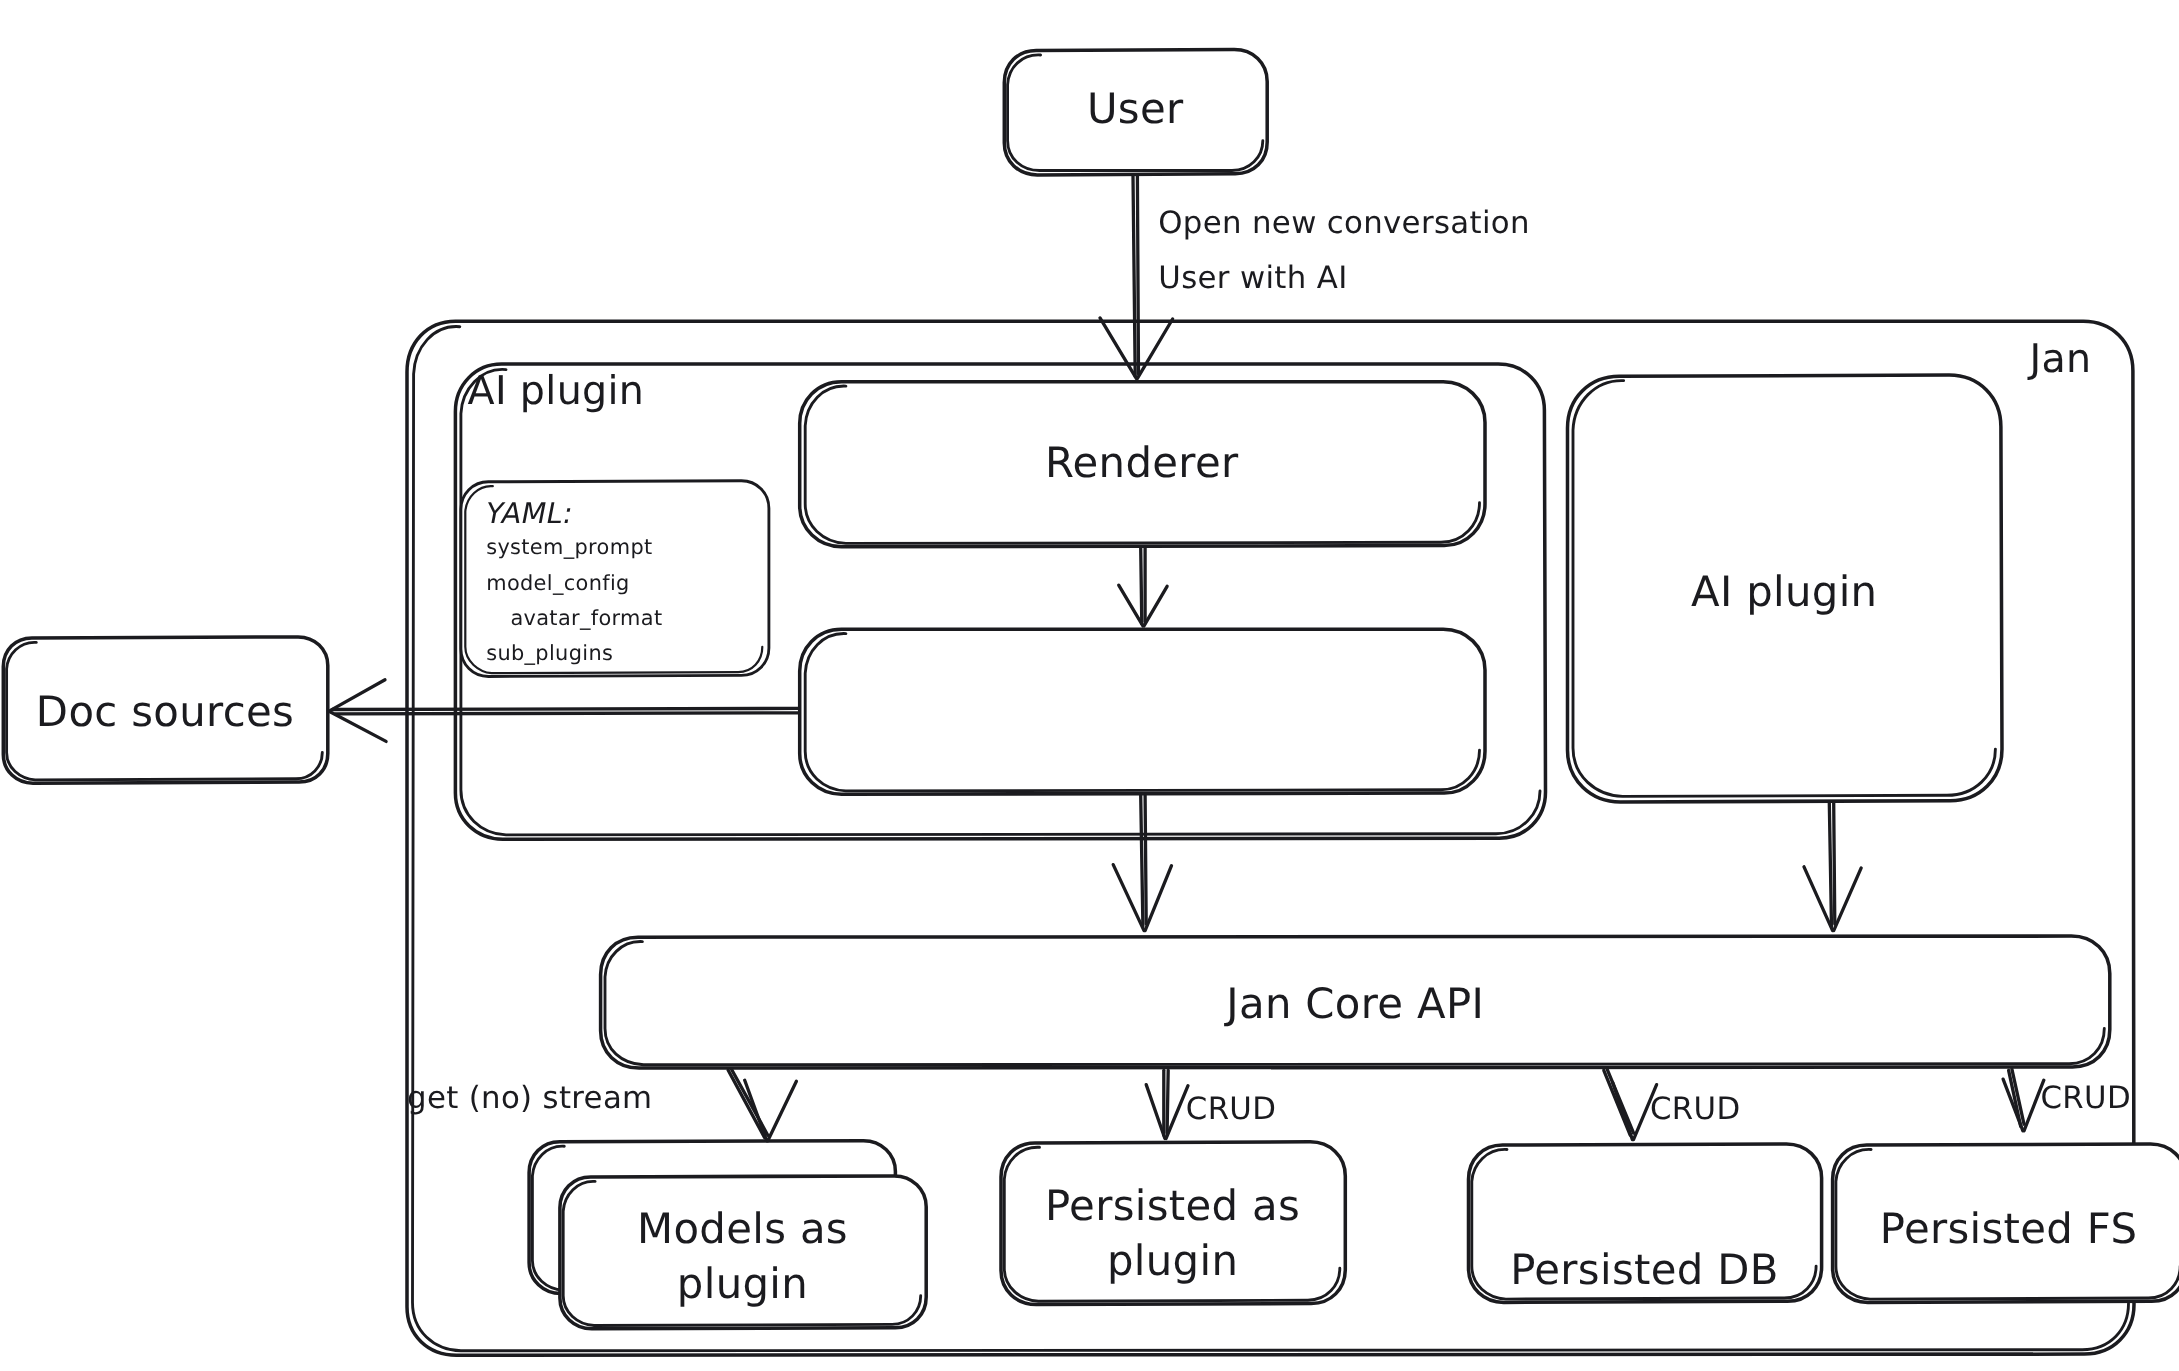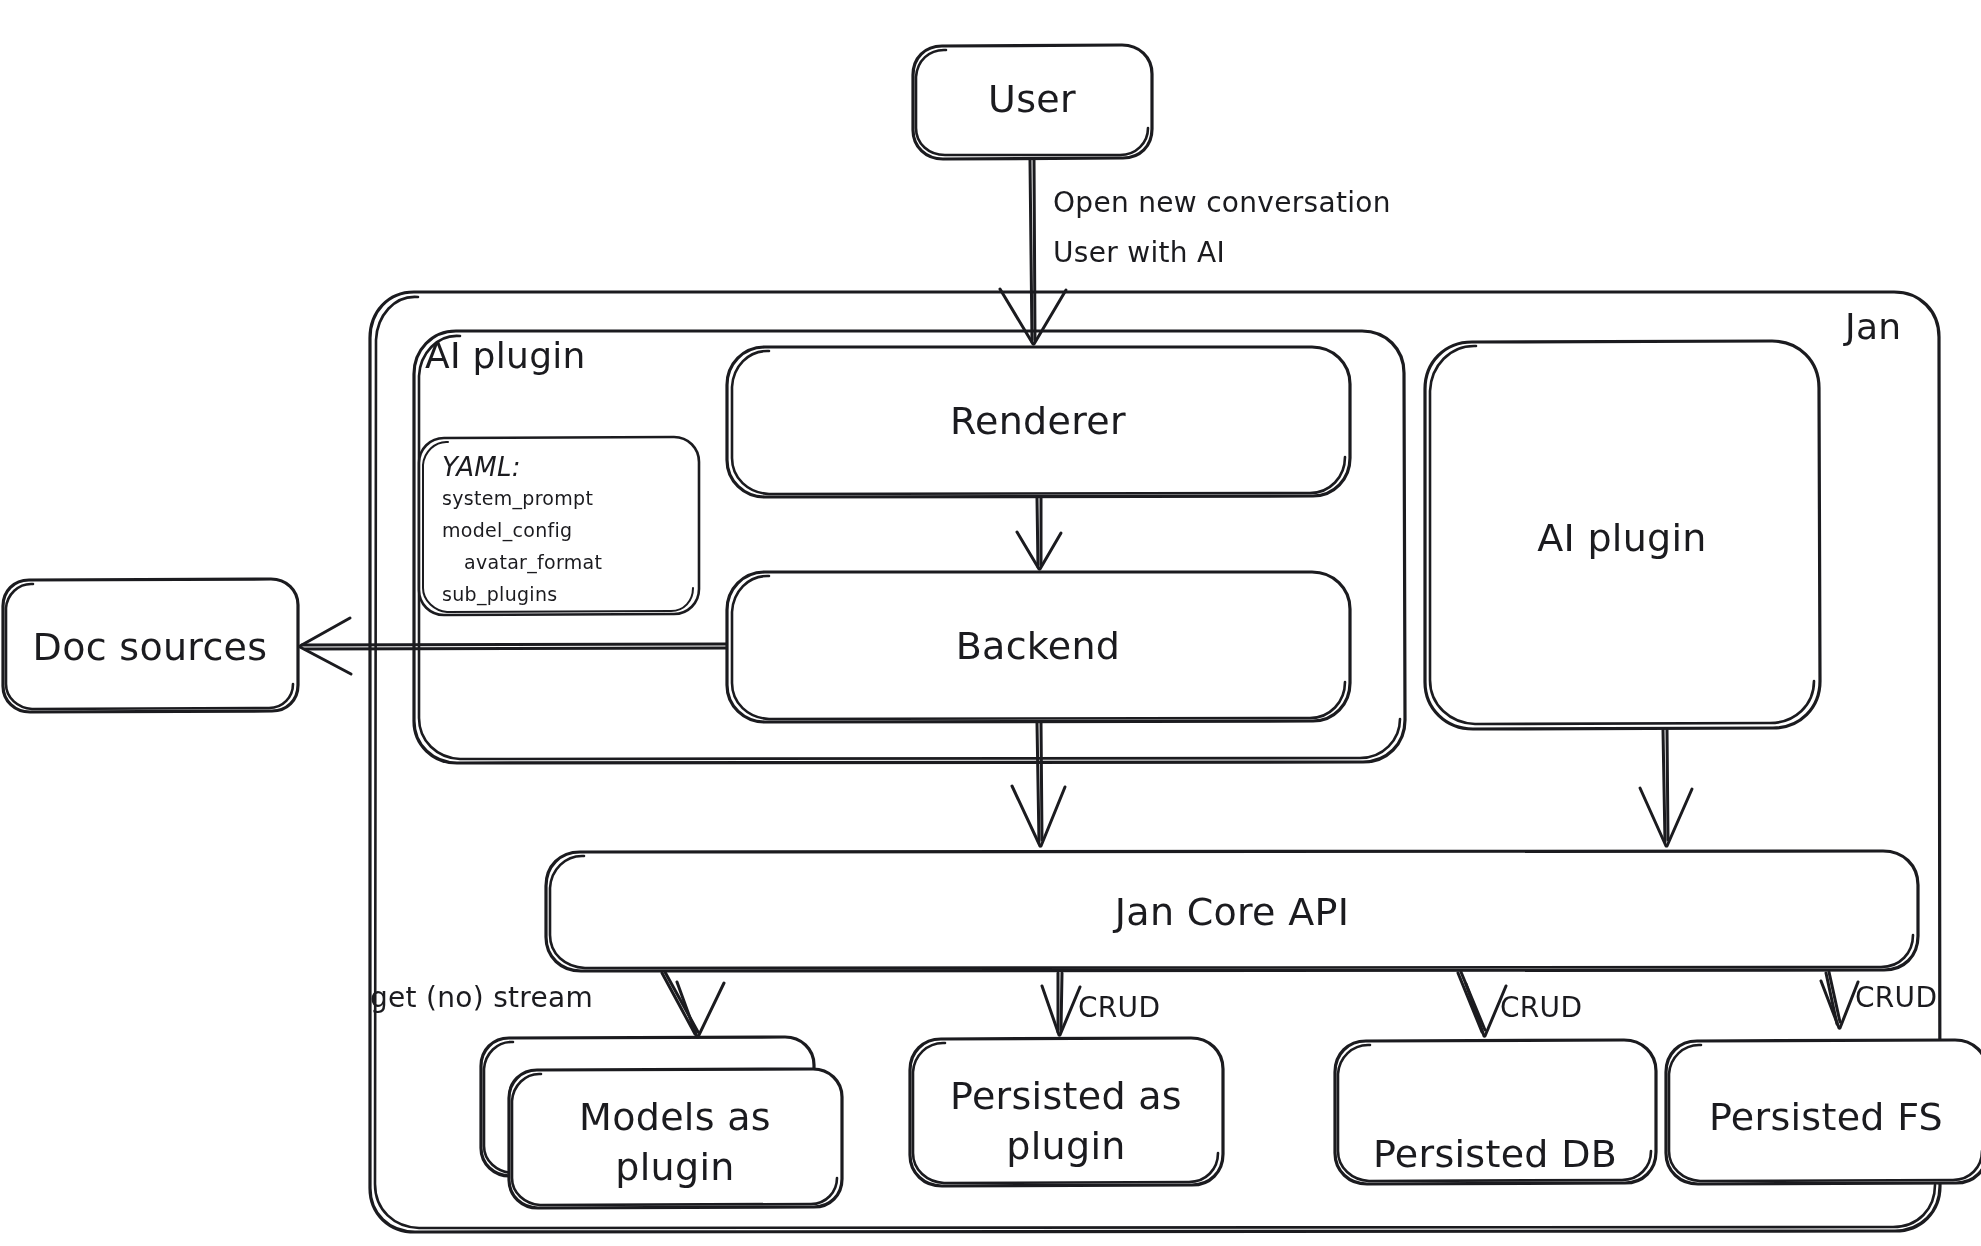--- a/index.html
+++ b/index.html
@@ -371,21 +371,20 @@
 
   <div class="lbl group-title" style="left:1845px; top:282px;">Jan</div>
 
   <div class="lbl group-title" style="left:425px; top:311px;">AI plugin</div>
 
   <div class="lbl edge-label" style="left:1053px; top:157px;">Open new conversation</div>
   <div class="lbl edge-label" style="left:1053px; top:207px;">User with AI</div>
 
   <div class="lbl node-title lbl-center" style="left:1038px; top:374px; width:560px;">Renderer</div>
 
-  <div class="lbl node-title lbl-center" style="left:1038px; top:599px; width:560px;">Backend</div>
 
   <div class="lbl node-title lbl-center" style="left:1622px; top:491px; width:420px;">AI plugin</div>
 
   <div class="lbl node-title lbl-center" style="left:150px; top:600px; width:300px;">Doc sources</div>
 
   <div class="lbl yaml-head italicish" style="left:442px; top:425px;">YAML:</div>
   <div class="lbl yaml-text" style="left:442px; top:458px;">system_prompt</div>
   <div class="lbl yaml-text" style="left:442px; top:490px;">model_config</div>
   <div class="lbl yaml-text" style="left:464px; top:522px;">avatar_format</div>
   <div class="lbl yaml-text" style="left:442px; top:554px;">sub_plugins</div>

